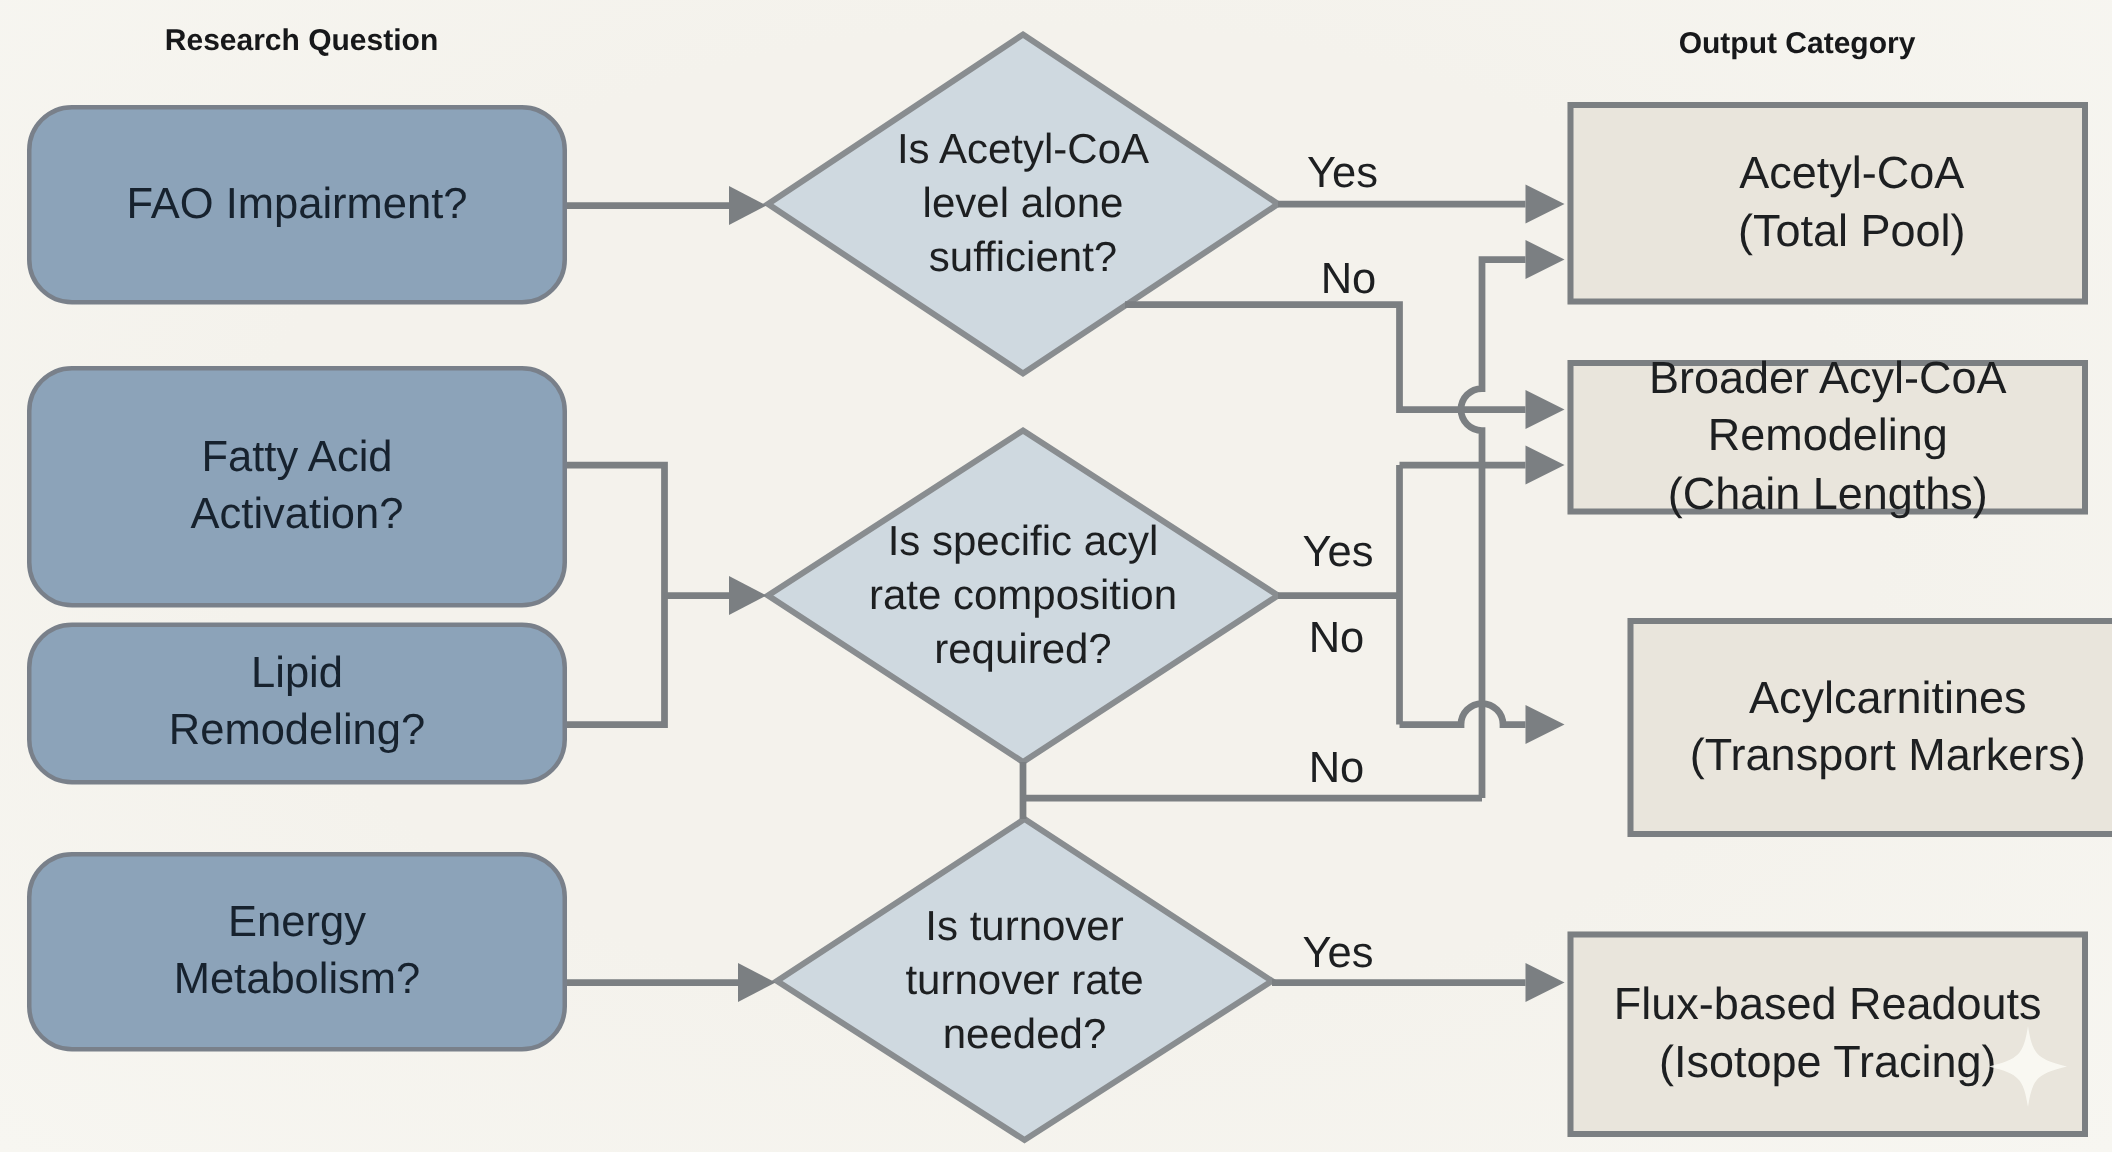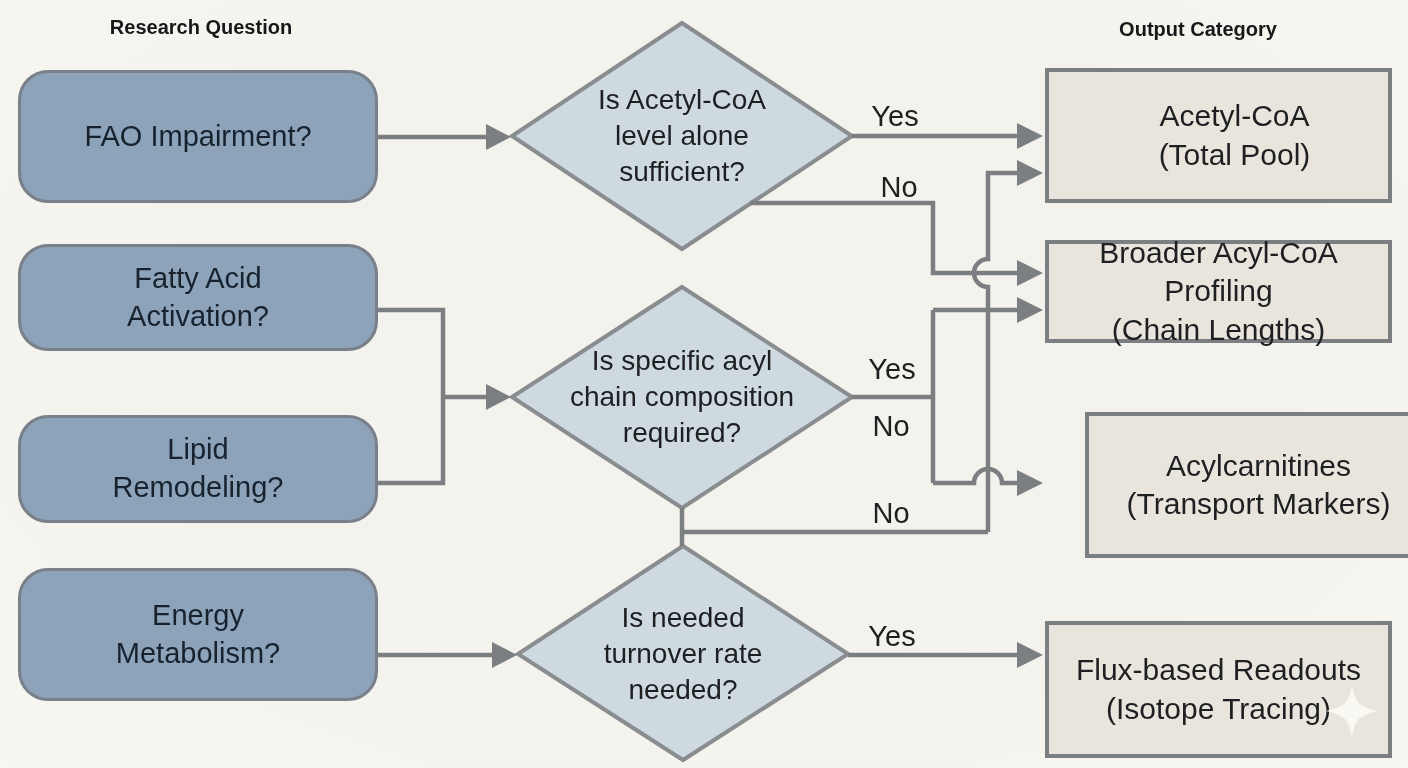--- a/index.html
+++ b/index.html
@@ -89,56 +89,56 @@
     <polygon class="arrow" points="492,642 492,668 517,655"></polygon>
     <polygon class="arrow" points="1017,642 1017,668 1043,655"></polygon>
   </svg>
 
   <div class="header" style="left:201px;top:16px;">Research Question</div>
   <div class="header" style="left:1198px;top:18px;">Output Category</div>
 
   <div class="qbox" style="top:70px;height:133px;">
     <span class="line">FAO Impairment?</span>
   </div>
-  <div class="qbox" style="top:244px;height:107px;">
+  <div class="qbox" style="top:244px;height:161px;">
     <span class="line">Fatty Acid</span>
     <span class="line">Activation?</span>
   </div>
   <div class="qbox" style="top:415px;height:108px;">
     <span class="line">Lipid</span>
     <span class="line">Remodeling?</span>
   </div>
   <div class="qbox" style="top:568px;height:133px;">
     <span class="line">Energy</span>
     <span class="line">Metabolism?</span>
   </div>
 
   <div class="dlabel" style="left:682px;top:136px;">
     <span class="line">Is Acetyl-CoA</span>
     <span class="line">level alone</span>
     <span class="line">sufficient?</span>
   </div>
   <div class="dlabel" style="left:682px;top:397px;">
     <span class="line">Is specific acyl</span>
-    <span class="line">chain composition</span>
+    <span class="line">rate composition</span>
     <span class="line">required?</span>
   </div>
   <div class="dlabel" style="left:683px;top:654px;">
-    <span class="line">Is needed</span>
+    <span class="line">Is turnover</span>
     <span class="line">turnover rate</span>
     <span class="line">needed?</span>
   </div>
 
   <div class="obox" style="top:68px;height:135px;padding-left:32px;">
     <span class="line">Acetyl-CoA</span>
     <span class="line">(Total Pool)</span>
   </div>
   <div class="obox" style="top:240px;height:103px;">
     <span class="line">Broader Acyl-CoA</span>
-    <span class="line">Profiling</span>
+    <span class="line">Remodeling</span>
     <span class="line">(Chain Lengths)</span>
   </div>
   <div class="obox" style="top:412px;height:146px;margin-left:40px;">
     <span class="line">Acylcarnitines</span>
     <span class="line">(Transport Markers)</span>
   </div>
   <div class="obox" style="top:585px;height:137px;margin-top:36px;">
     <span class="line">Flux-based Readouts</span>
     <span class="line">(Isotope Tracing)</span>
   </div>

